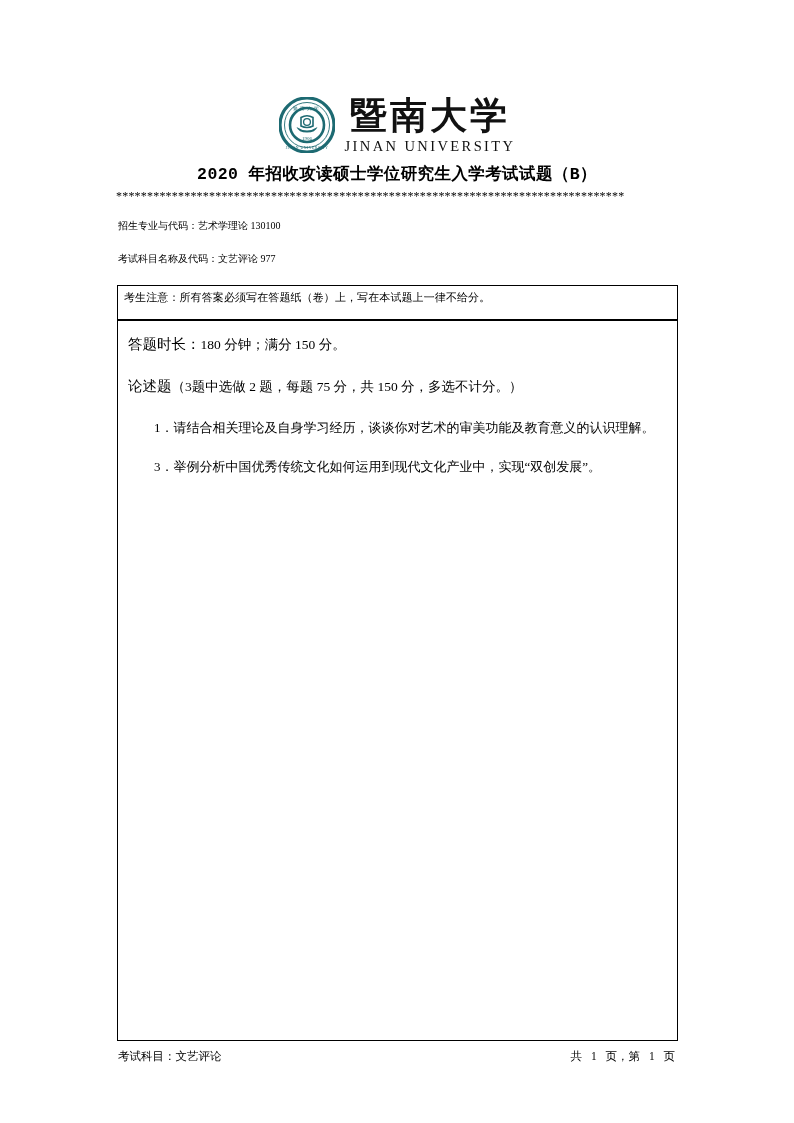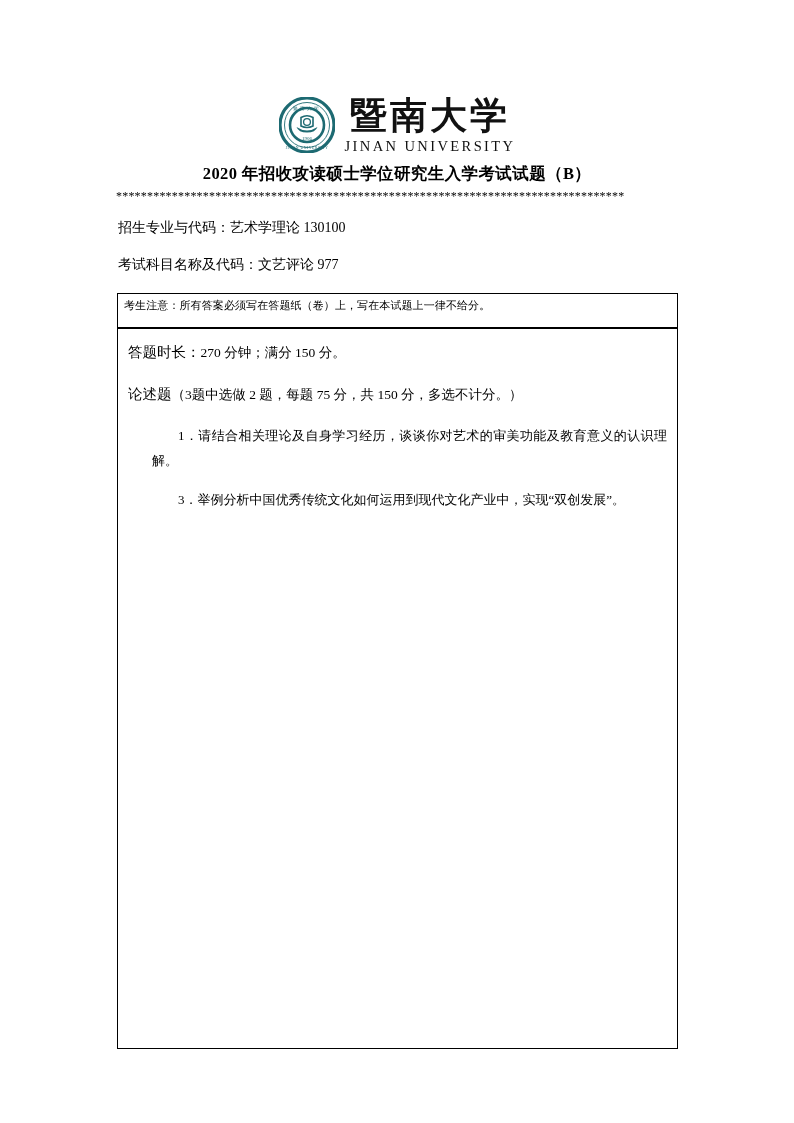--- a/index.html
+++ b/index.html
@@ -60,40 +60,40 @@
     font-size: 14.5px;
     letter-spacing: 2.4px;
     color: #111;
     margin-top: 3px;
   }
   .exam-title {
     margin-top: 9px;
     font-size: 16.5px;
     font-weight: bold;
     letter-spacing: 0.4px;
-    font-family: Liberation Serif, serif;
+    font-family: Liberation Mono, monospace;
   }
   .star-rule {
     margin: 5px auto 0 auto;
     width: 562px;
     font-family: "Liberation Serif", "DejaVu Serif", serif;
     font-size: 12px;
     letter-spacing: 0.2px;
     line-height: 1;
     white-space: nowrap;
     overflow: hidden;
     text-align: left;
     height: 13px;
   }
 
   
   .meta {
     margin-left: 118px;
     margin-top: 16px;
-    font-size: 14px;
+    font-size: 10px;
     font-family: "Liberation Serif", "DejaVu Serif", serif;
   }
   .meta-line { margin-bottom: 19px; }
 
   
   .frame {
     margin-left: 117px;
     width: 561px;
     border-left: 1px solid #000;
     border-right: 1px solid #000;
@@ -126,21 +126,20 @@
   .section-head {
     margin-top: 14px;
     font-size: 13.5px;
   }
   .q {
     text-indent: 2em;
     margin-top: 14px;
     font-size: 13px;
     line-height: 1.95;
     text-align: justify;
-    margin-left: 24px;
   }
 
   
   .footer {
     margin-left: 118px;
     width: 560px;
     margin-top: 8px;
     display: flex;
     justify-content: space-between;
     font-size: 11.5px;
@@ -181,26 +180,36 @@
   <div class="meta">
     <div class="meta-line">招生专业与代码：艺术学理论  130100</div>
     <div class="meta-line">考试科目名称及代码：文艺评论  977</div>
   </div>
 
   <div class="frame">
     <div class="notice">考生注意：所有答案必须写在答题纸（卷）上，写在本试题上一律不给分。</div>
 
     <div class="body-area">
       <div class="lead">
-        <span class="strong-head">答题时长：</span><span>270 分钟；满分 150 分。</span>
+        <span class="strong-head">答题时长：</span><span>180 分钟；满分 150 分。</span>
       </div>
 
       <div class="section-head">
         <span class="strong-head">论述题</span><span>（3题中选做 2 题，每题 75 分，共 150 分，多选不计分。）</span>
       </div>
 
       <div class="q">1．请结合相关理论及自身学习经历，谈谈你对艺术的审美功能及教育意义的认识理解。</div>
       <div class="q">3．举例分析中国优秀传统文化如何运用到现代文化产业中，实现“双创发展”。</div>
     </div>
   </div>
 
+  <div class="footer">
+    <div>考试科目：文艺评论</div>
+    <div class="pages">
+      <span>共</span>
+      <span>1</span>
+      <span>页，第</span>
+      <span>1</span>
+      <span>页</span>
+    </div>
+  </div>
 
 </div>
 
 </body></html>

